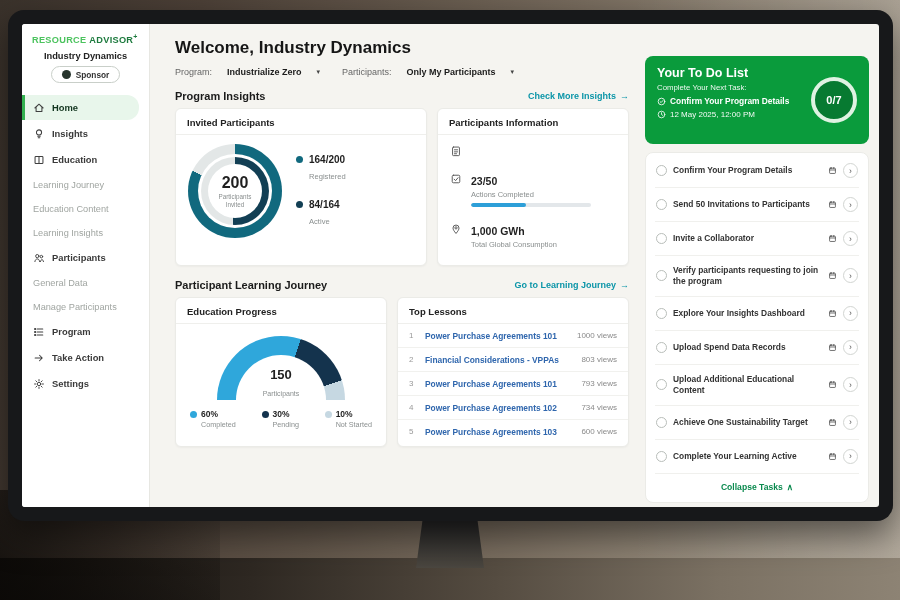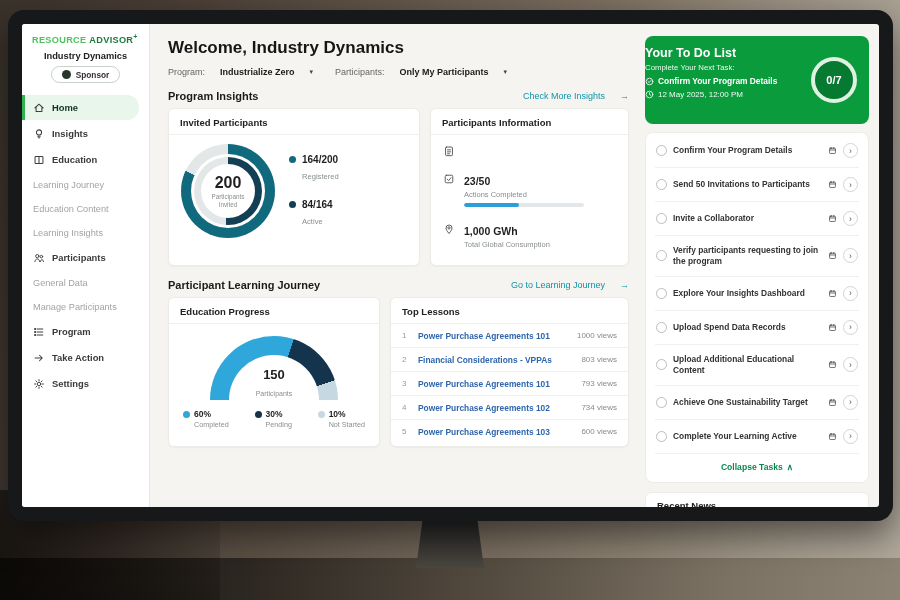--- a/index.html
+++ b/index.html
@@ -36,30 +36,30 @@
   .sp-ic { width:9px; height:9px; border-radius:50%; background:#27352d; flex:none; }
   .nav { flex:1; padding-top:2px; }
   .nav-item { display:flex; align-items:center; gap:7px; padding:6.5px 8px 6.5px 11px; margin:1px 0;
     font-size:9.4px; font-weight:600; color:#3a3a3a; cursor:pointer; }
   .nav-item .icon { width:12px; height:12px; color:#3f3f3f; flex:none; display:flex; }
   .nav-item.sub { color:#a0a5a1; font-weight:500; font-size:9.2px; }
   .nav-item.active { background:#e8f6eb; border-left:3px solid #33b150; padding-left:8px;
     margin-right:10px; border-radius:0 12px 12px 0; color:#12351f; }
 
   
-  .main { flex:1; padding:12px 14px 0 18px; min-width:0; }
+  .main { flex:1; padding:12px 14px 0 25px; min-width:0; }
   h1 { font-size:17px; font-weight:bold; color:#161616; margin:2px 0 9px; }
   .filters { display:flex; align-items:center; gap:22px; }
   .filter { display:flex; align-items:center; gap:15px; cursor:pointer; }
   .filter .fl { font-size:9px; color:#666; }
   .filter b { font-size:9px; color:#1b1b1b; }
   .filter .chev { font-size:7px; color:#444; }
   .sec { display:flex; justify-content:space-between; align-items:center; margin:13px 0 6px; }
   .sec h2 { font-size:11px; font-weight:bold; color:#1b1b1b; }
-  .sec a { display:flex; align-items:center; gap:15px; font-size:9px; font-weight:normal; color:#0b95a8; cursor:pointer; }
+  .sec a { display:flex; align-items:center; gap:4px; font-size:9px; font-weight:bold; color:#0b95a8; cursor:pointer; }
   .crow { display:flex; gap:10px; }
   .card { background:#fff; border:1px solid #ebebe7; border-radius:6px; box-shadow:0 1px 2px rgba(0,0,0,0.04); overflow:hidden; }
   .card .ct { font-size:9.5px; font-weight:bold; color:#222; padding:8px 11px 6px; border-bottom:1px solid #efefec; }
   .r1 .card { height:158px; }
   .r2 .card { height:150px; }
   .c-invited { flex:0 0 252px; }
   .c-info { flex:1; }
   .c-edu { flex:0 0 212px; }
   .c-lessons { flex:1; }
 
@@ -103,21 +103,21 @@
 
   
   .lrow { display:flex; align-items:center; gap:7px; padding:6.5px 11px; border-bottom:1px solid #f1f1ee; }
   .lrow:last-child { border-bottom:none; }
   .lrow .rank { font-size:8px; color:#999; width:9px; flex:none; }
   .lrow .ltitle { font-size:8.4px; font-weight:600; flex:1; cursor:pointer; text-decoration:none; }
   .lrow .views { font-size:8px; color:#8a8a8a; flex:none; }
 
   
   .right { width:236px; flex:none; padding:12px 10px 0 2px; }
-  .todo-green { position:relative; border-radius:8px; color:#fff; padding:10px 0; height:88px; }
+  .todo-green { position:relative; border-radius:8px; color:#fff; padding:10px 12px; height:88px;margin-top:20px; }
   .tg-title { font-size:12.5px; font-weight:bold; }
   .tg-sub { font-size:7.8px; margin-top:3px; opacity:0.92; }
   .tg-task { display:flex; align-items:center; gap:4px; font-size:8.4px; font-weight:bold; margin-top:4px; width:150px; }
   .tg-date { display:flex; align-items:center; gap:4px; font-size:8px; margin-top:4px; opacity:0.95; }
   .tg-task .icon, .tg-date .icon { width:9px; height:9px; color:#fff; flex:none; display:flex; }
   .ring { position:absolute; right:12px; top:50%; transform:translateY(-50%);
     width:46px; height:46px; border-radius:50%; border:4px solid #dff2e2; background:#077a31;
     display:flex; align-items:center; justify-content:center; font-size:11px; font-weight:bold; color:#fff; }
   .tasks { background:#fff; border:1px solid #ebebe7; border-radius:8px; margin-top:8px; padding:1px 9px; overflow:hidden; }
   .task { display:flex; align-items:center; gap:6px; padding:9px 1px; border-bottom:1px solid #f0f0ed; cursor:pointer; }

